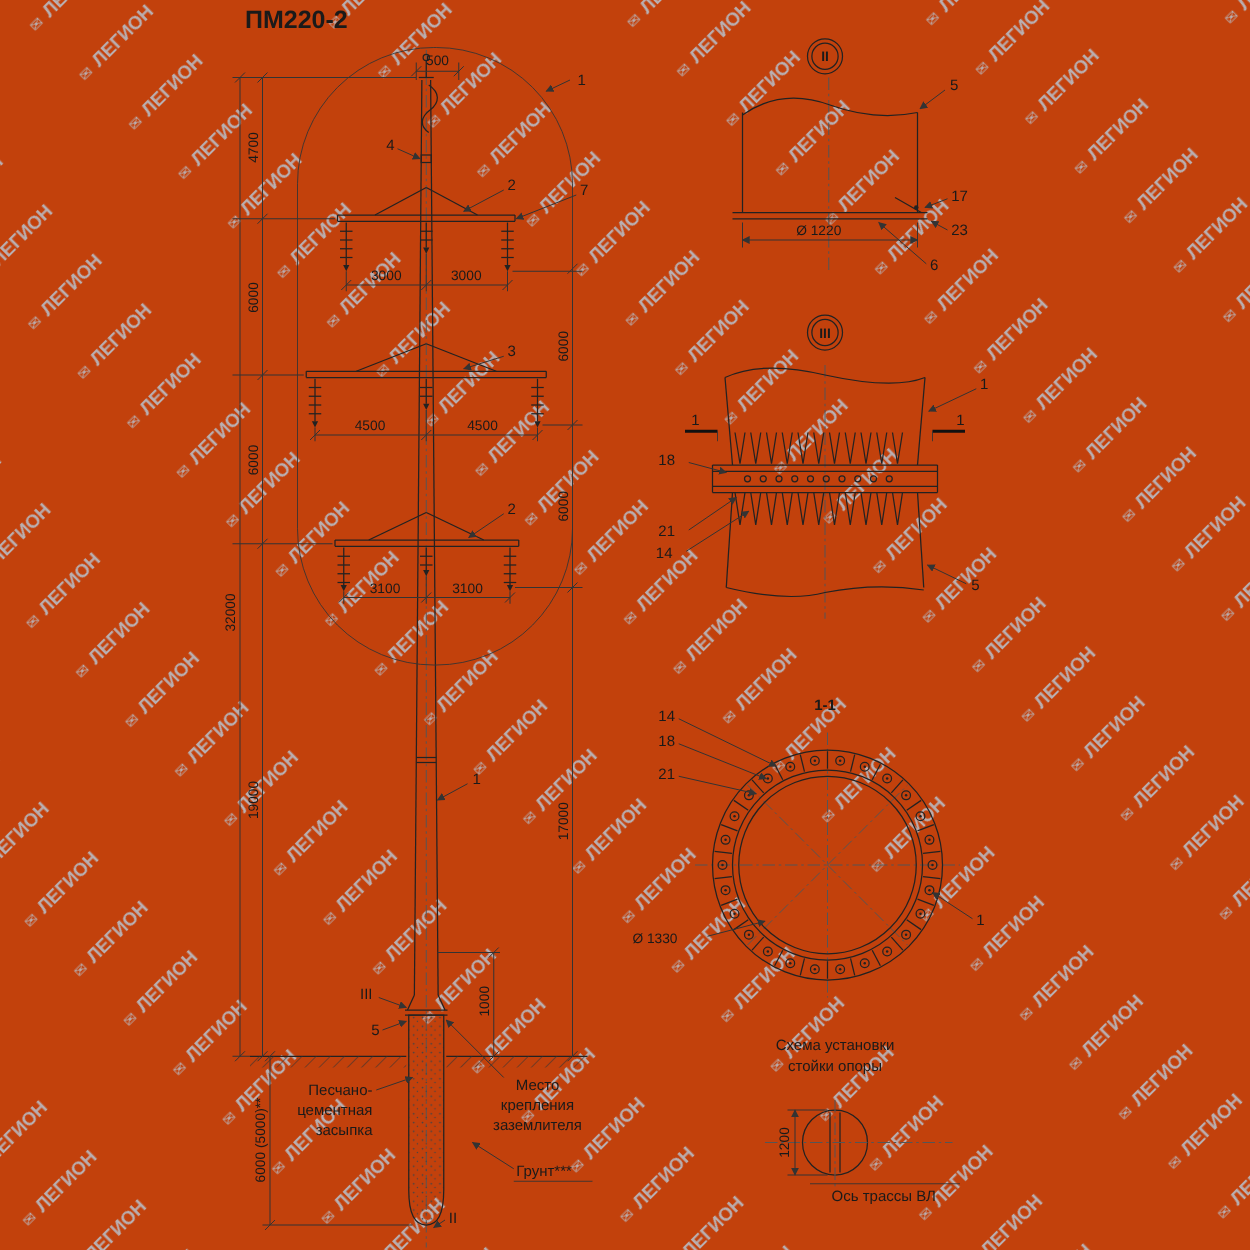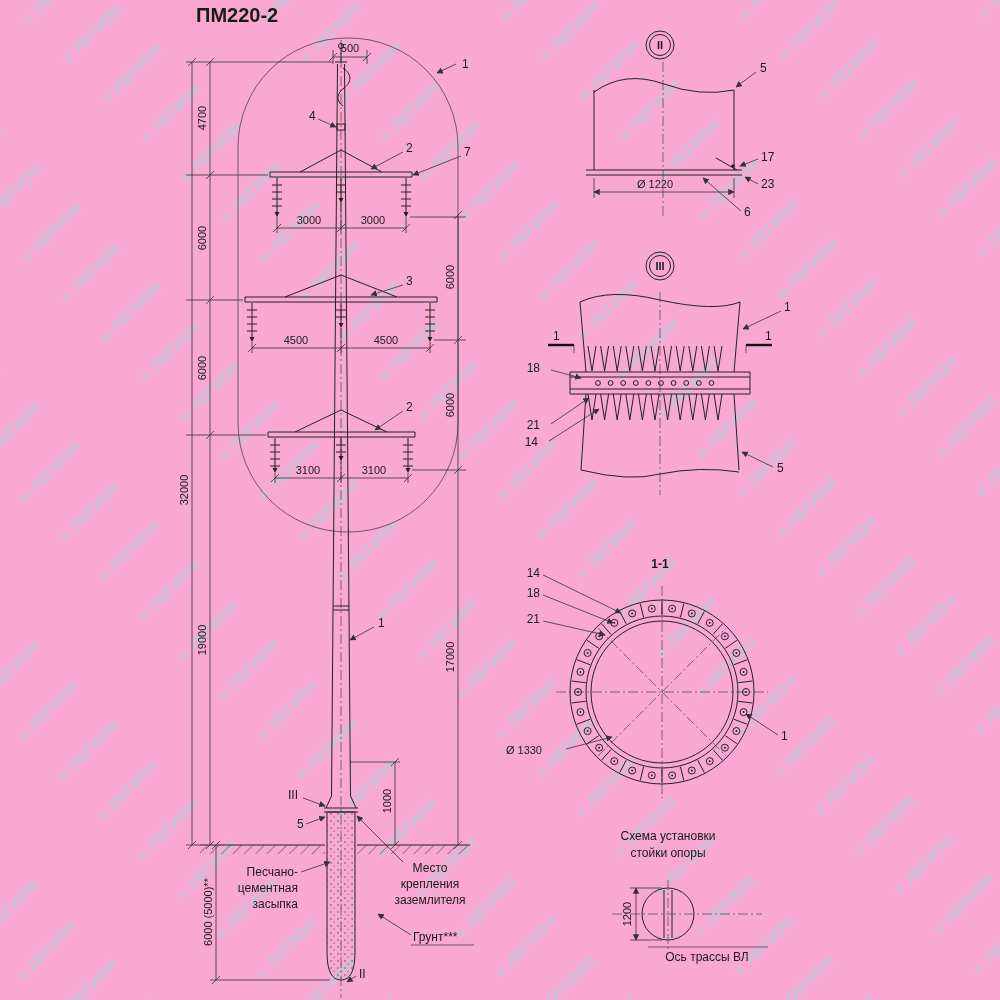--- a/index.html
+++ b/index.html
@@ -1,16 +1,16 @@
 <!DOCTYPE html>
 <html><head>
 <meta charset="utf-8">
 <style>
   html,body{margin:0;padding:0;background:#fff;}
-  .page{position:relative;width:1000px;height:1000px;background:#f9a8d4;overflow:hidden;}
+  .page{position:relative;width:1000px;height:1000px;background:#c2410c;overflow:hidden;}
   svg text{font-family:"Liberation Sans",sans-serif;fill:#1a1a1a;}
   .t{font-size:11px;}
   .tc{font-size:12px;}
   .m{text-anchor:middle;}
   .e{text-anchor:end;}
   .big{font-size:20px;font-weight:bold;}
   .mk{font-size:11px;font-weight:bold;text-anchor:middle;}
   .lbl{font-size:12px;}
   .ln{stroke:#222;stroke-width:1;fill:none;}
   .thin{stroke:#333;stroke-width:.7;fill:none;}

